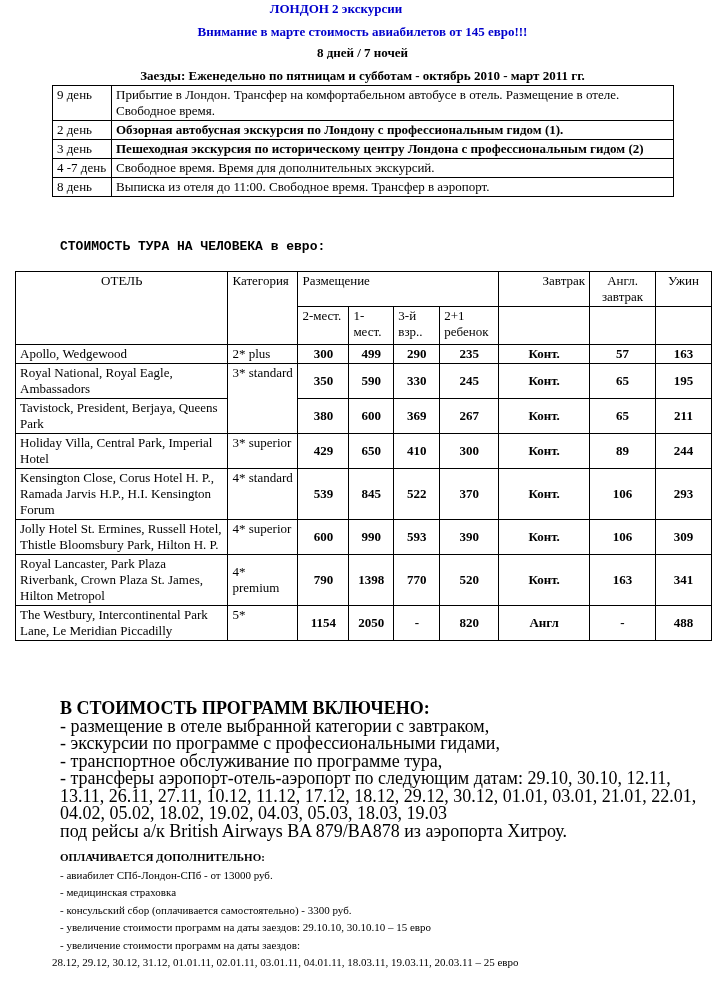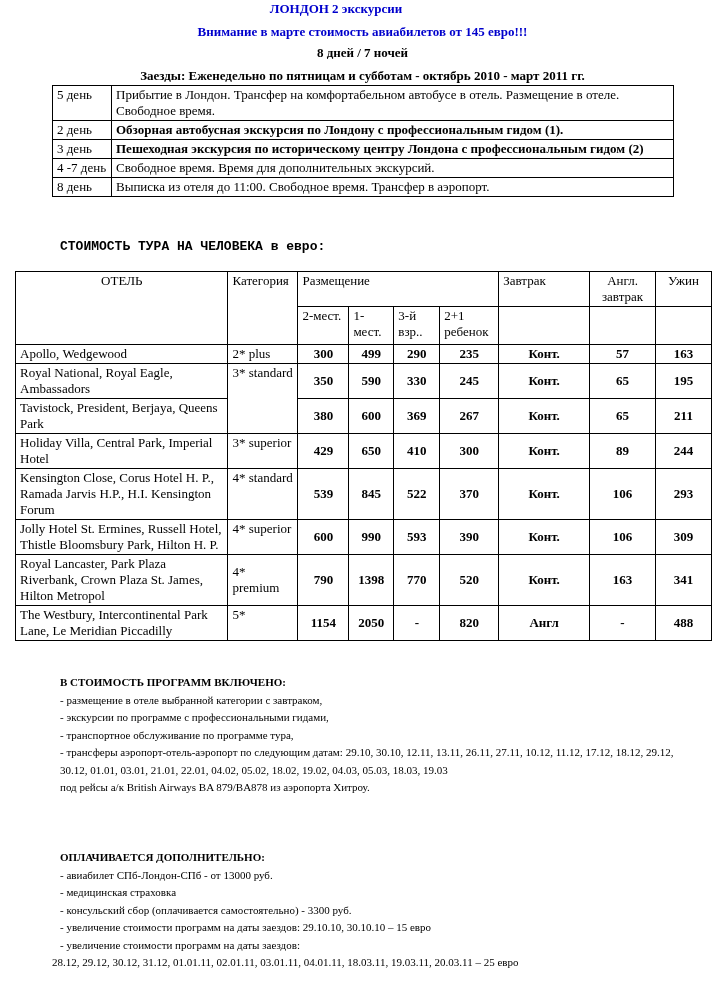--- a/index.html
+++ b/index.html
@@ -10,37 +10,37 @@
   .t3 { position:absolute; top:45px; left:0; width:725px; text-align:center; font-weight:bold; font-size:13px; }
   .t4 { position:absolute; top:68px; left:0; width:725px; text-align:center; font-weight:bold; font-size:13px; }
   table.days { position:absolute; top:85px; left:52px; width:622px; border-collapse:collapse; font-size:13px; }
   table.days td { border:1px solid #000; padding:1px 4px; vertical-align:top; line-height:16px; }
   table.days td.d { width:50px; }
   .sub { position:absolute; top:239px; left:60px; font-weight:bold; font-size:13px;font-family:Liberation Mono, monospace; }
   table.price { position:absolute; top:271px; left:15px; width:697px; border-collapse:collapse; font-size:13px; }
   table.price td { border:1px solid #000; padding:1px 4px; line-height:16px; vertical-align:top; }
   table.price td.num { text-align:center; vertical-align:middle; font-weight:bold; }
   table.price td.mid { vertical-align:middle; }
-  .inc { position:absolute; top:674px; left:60px; font-size:11px; line-height:17.5px; width:640px; }
+  .inc { position:absolute; top:700px; left:60px; font-size:18px; line-height:17.5px; width:640px; }
   .inc .h { font-weight:bold; }
   .add { position:absolute; top:849px; left:52px; font-size:11px; line-height:17.5px; width:660px; }
   .add .h { font-weight:bold; padding-left:8px; }
 </style>
 </head>
 <body>
 
 <div class="t1">ЛОНДОН 2 экскурсии</div>
 <div class="t2">Внимание в марте стоимость авиабилетов от 145 евро!!!</div>
 <div class="t3">8 дней / 7 ночей</div>
 <div class="t4">Заезды: Еженедельно по  пятницам и субботам -  октябрь 2010 - март 2011 гг.</div>
 
 <table class="days">
   <tbody>
       <tr>
-    <td class="d">5 день</td>
+    <td class="d">9 день</td>
     <td>Прибытие в Лондон. Трансфер на комфортабельном автобусе в отель. Размещение в отеле. Свободное время.</td>
   </tr>
   <tr>
     <td class="d">2 день</td>
     <td style="font-weight:bold">Обзорная автобусная экскурсия по Лондону с профессиональным гидом (1).</td>
   </tr>
   <tr>
     <td class="d">3 день</td>
     <td style="font-weight:bold">Пешеходная экскурсия по историческому центру Лондона с профессиональным гидом (2)</td>
   </tr>
@@ -67,21 +67,21 @@
       <col style="width:59px">
       <col style="width:91px">
       <col style="width:66px">
       <col style="width:56px">
   </colgroup>
   <tbody>
       <tr>
     <td rowspan="2" class="center">ОТЕЛЬ</td>
     <td rowspan="2">Категория</td>
     <td colspan="4">Размещение</td>
-    <td style="">Завтрак</td>
+    <td style="text-align:right">Завтрак</td>
     <td class="center">Англ. завтрак</td>
     <td class="center">Ужин</td>
   </tr>
   <tr style="height:38px">
     <td>2-мест.</td>
     <td>1-мест.</td>
     <td>3-й взр..</td>
     <td>2+1 ребенок</td>
     <td></td>
     <td></td>

